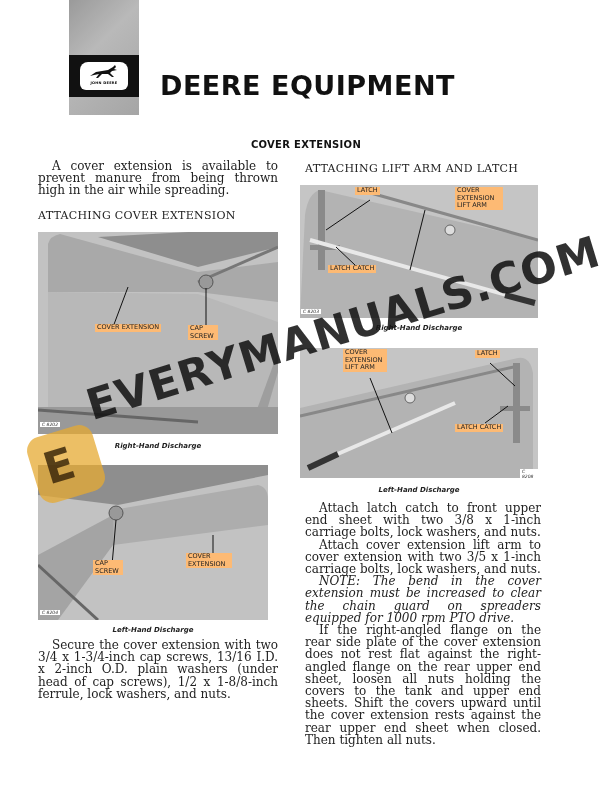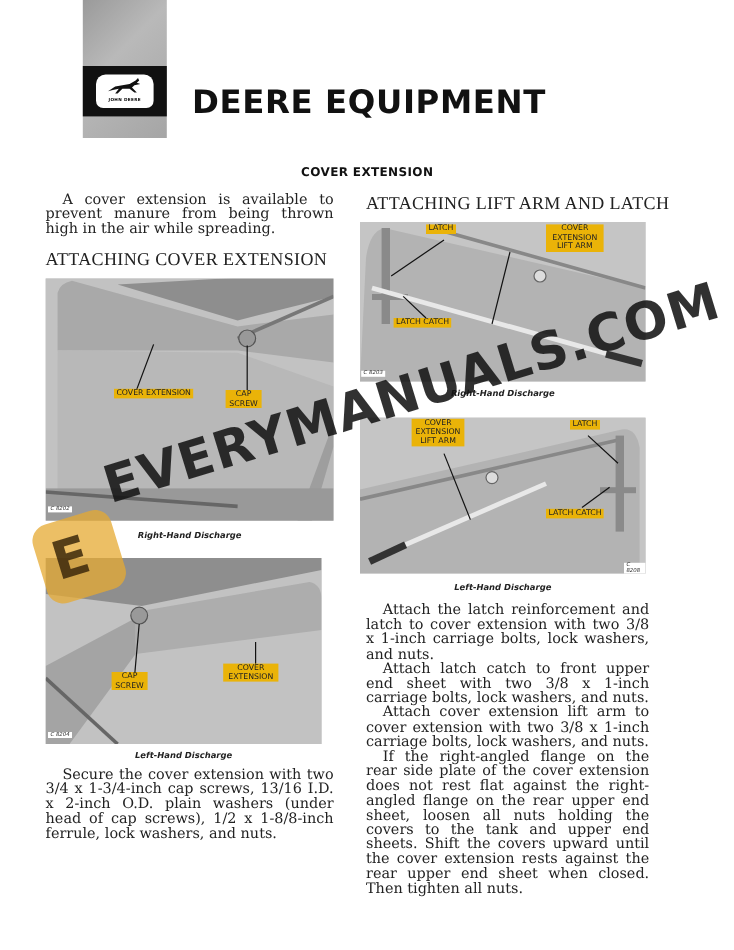--- a/index.html
+++ b/index.html
@@ -7,23 +7,23 @@
   .abs{position:absolute;}
   .logo-block{left:69px;top:0;width:70px;height:115px;background:linear-gradient(135deg,#9a9a9a,#b9b9b9 40%,#a5a5a5);}
   .logo-band{left:69px;top:55px;width:70px;height:42px;background:#111;}
   .logo-badge{left:80px;top:62px;width:48px;height:28px;background:#fff;border-radius:8px 8px 6px 6px;}
   .logo-deer{left:86px;top:64px;width:36px;height:16px;}
   .logo-text{left:82px;top:81px;width:44px;font-family:"DejaVu Sans",sans-serif;font-size:3.5px;font-weight:bold;text-align:center;color:#000;letter-spacing:0.3px;}
   .title{left:160px;top:70px;font-family:"DejaVu Sans","Liberation Sans",sans-serif;font-size:27px;font-weight:bold;color:#111;letter-spacing:0.5px;}
   .section-title{left:0;width:612px;top:139px;text-align:center;font-family:"DejaVu Sans",sans-serif;font-size:10px;font-weight:bold;color:#111;letter-spacing:0.3px;padding-left:-10px;}
   .para{font-size:12px;line-height:12.2px;text-align:justify;color:#222;}
   .para p{margin:0;text-indent:14px;}
-  .heading{font-size:15px;color:#222;letter-spacing:0.3px;font-family:Liberation Serif, serif;}
+  .heading{font-size:11px;color:#222;letter-spacing:0.3px;}
   .photo{background:#bcbcbc;overflow:hidden;}
-  .label{position:absolute;background:#eab308;font-family:"DejaVu Sans",sans-serif;font-size:6.5px;line-height:7.5px;text-align:center;color:#222;padding:0 2px;}
+  .label{position:absolute;background:#fdba74;font-family:"DejaVu Sans",sans-serif;font-size:6.5px;line-height:7.5px;text-align:left;color:#222;padding:0 2px;}
   .figcode{position:absolute;background:#fff;font-family:"DejaVu Sans",sans-serif;font-size:4.5px;padding:0 2px;color:#333;font-style:italic;}
   .caption{font-family:"DejaVu Sans",sans-serif;font-size:7px;font-style:italic;font-weight:bold;color:#222;text-align:center;}
   .watermark{left:95px;top:380px;font-family:"DejaVu Sans",sans-serif;font-weight:bold;font-size:43px;color:rgba(20,20,20,0.88);transform:rotate(-17deg);transform-origin:left bottom;letter-spacing:1px;white-space:nowrap;}
   .wm-logo{left:32px;top:430px;width:68px;height:68px;border-radius:14px;background:rgba(230,170,50,0.75);transform:rotate(-17deg);}
   .wm-logo-e{left:44px;top:440px;font-family:"DejaVu Sans",sans-serif;font-weight:bold;font-size:44px;color:rgba(60,40,10,0.85);transform:rotate(-17deg);}
   svg{display:block;}
 </style>
 </head>
 <body>
 
@@ -124,21 +124,21 @@
     <line x1="185" y1="75" x2="208" y2="58" stroke="#111" stroke-width="1"></line>
   </svg>
   <div class="label" style="left:43px;top:1px;width:40px;">COVER EXTENSION LIFT ARM</div>
   <div class="label" style="left:175px;top:2px;">LATCH</div>
   <div class="label" style="left:155px;top:76px;">LATCH CATCH</div>
   <div class="figcode" style="left:220px;top:121px;">C 8208</div>
 </div>
 <div class="abs caption" style="left:300px;top:486px;width:238px;">Left-Hand Discharge</div>
 
 <div class="abs para" style="left:305px;top:502px;width:236px;">
-  <p>Attach the latch reinforcement and latch to cover extension with two 3/8 x 1-inch carriage bolts, lock washers, and nuts.</p>
   <p>Attach latch catch to front upper end sheet with two 3/8 x 1-inch carriage bolts, lock washers, and nuts.</p>
-  <p>Attach cover extension lift arm to cover extension with two 3/8 x 1-inch carriage bolts, lock washers, and nuts.</p>
+  <p>Attach cover extension lift arm to cover extension with two 3/5 x 1-inch carriage bolts, lock washers, and nuts.</p>
+  <p style="font-style:italic;">NOTE: The bend in the cover extension must be increased to clear the chain guard on spreaders equipped for 1000 rpm PTO drive.</p>
   <p>If the right-angled flange on the rear side plate of the cover extension does not rest flat against the right-angled flange on the rear upper end sheet, loosen all nuts holding the covers to the tank and upper end sheets. Shift the covers upward until the cover extension rests against the rear upper end sheet when closed. Then tighten all nuts.</p>
 </div>
 
 <div class="abs wm-logo"></div>
 <div class="abs wm-logo-e">E</div>
 <div class="abs watermark">EVERYMANUALS.COM</div>
 
 </body></html>

